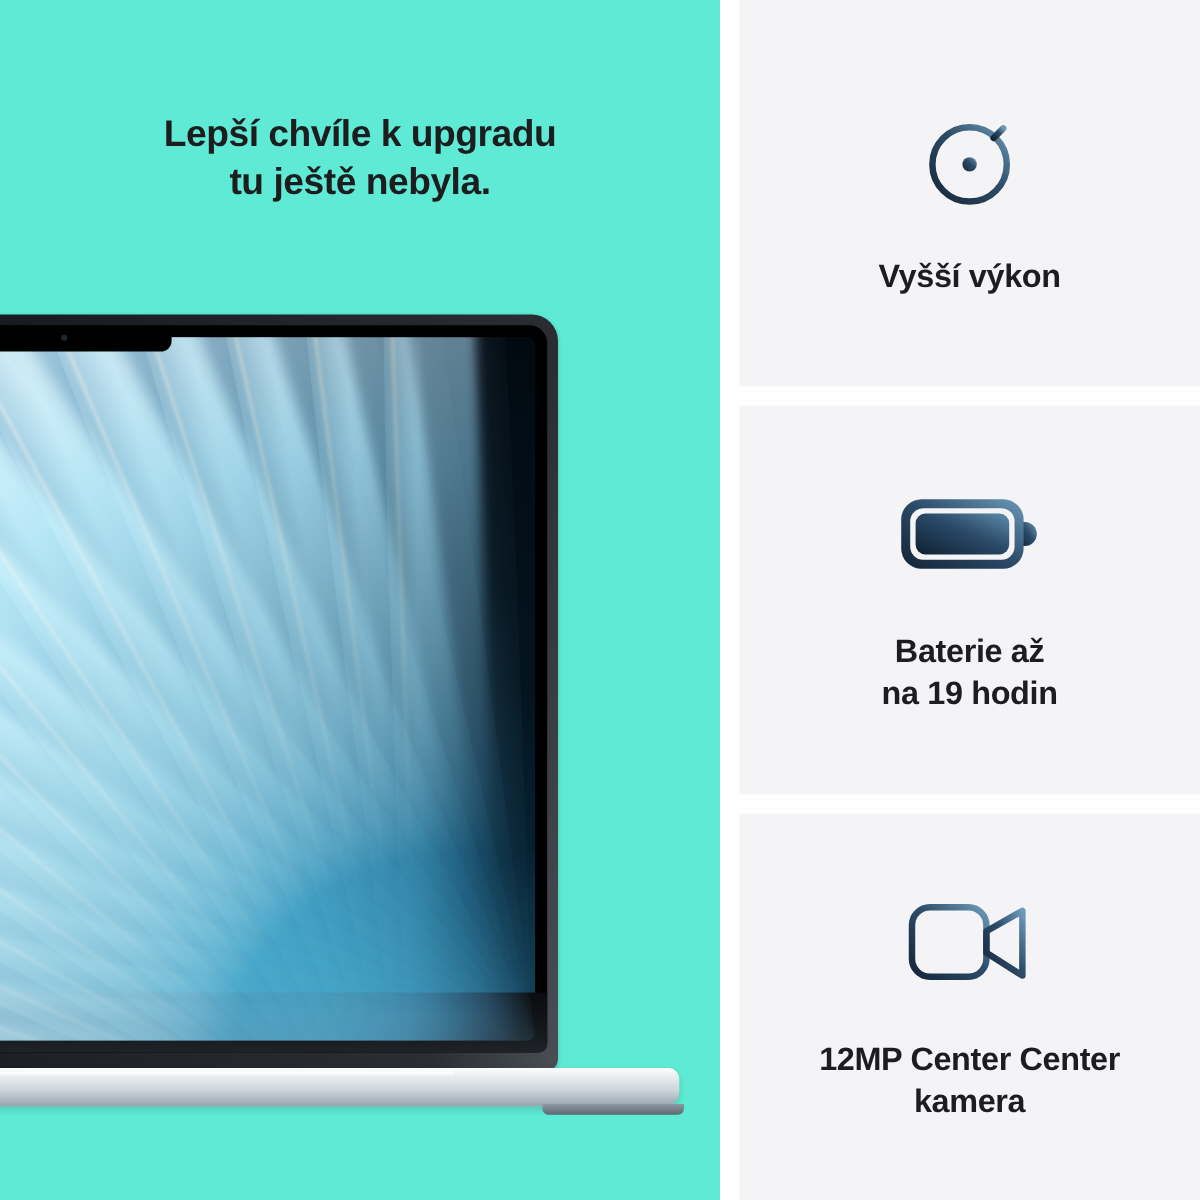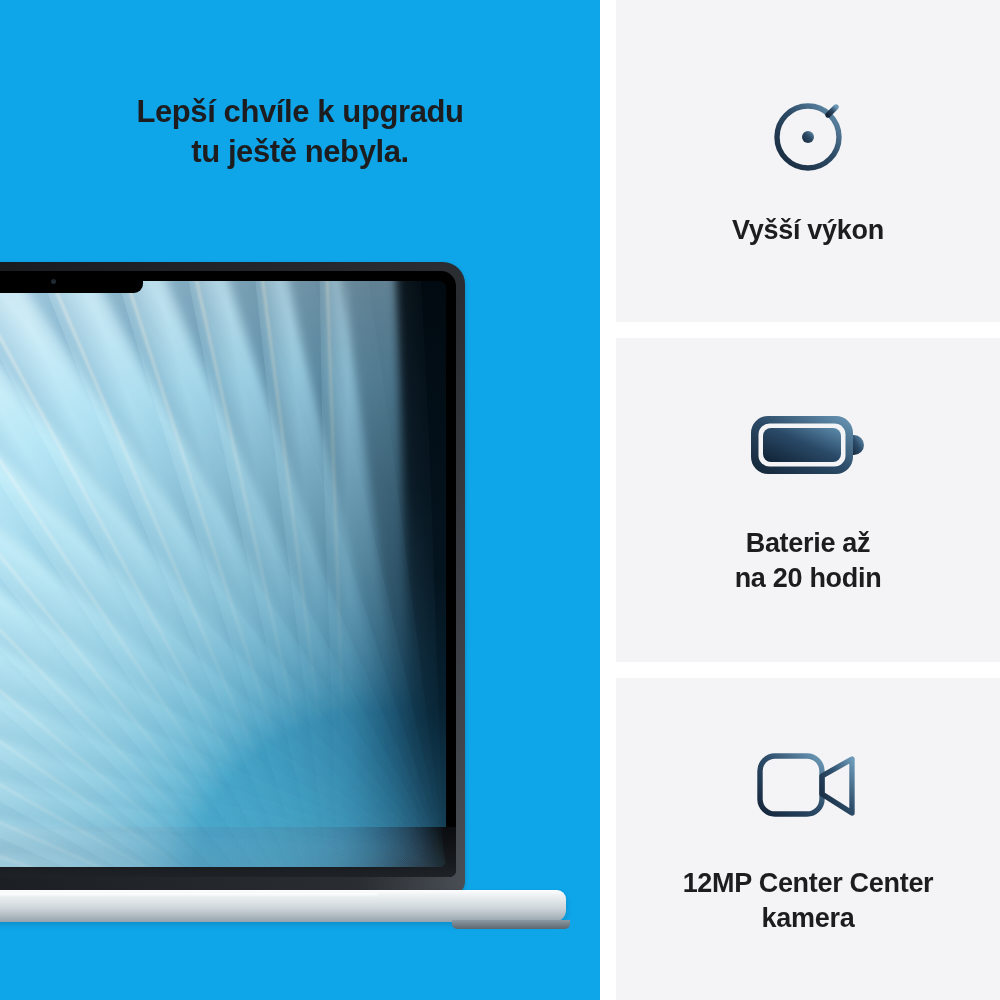--- a/index.html
+++ b/index.html
@@ -8,21 +8,21 @@
     width:1000px;height:1000px;
     background:#ffffff;
     font-family:"Liberation Sans","DejaVu Sans",sans-serif;
     overflow:hidden;
   }
   .stage{position:relative;width:1000px;height:1000px;background:#ffffff;}
 
   
   .hero-card{
     position:absolute;left:0;top:0;width:600px;height:1000px;
-    background:#0ea5e9;overflow:hidden;
+    background:#5eead4;overflow:hidden;
   }
   .headline{
     position:absolute;left:0;top:92px;width:600px;
     text-align:center;
     font-size:31px;line-height:1.30;
     font-weight:700;letter-spacing:-0.4px;
     color:#1d1d1f;
     white-space:pre-line;
   }
 
@@ -303,21 +303,21 @@
             <stop offset="55%" stop-color="#2a4a68"></stop>
             <stop offset="100%" stop-color="#5e8cac"></stop>
           </linearGradient>
         </defs>
         <path d="M108 31 h4 a10 10 0 0 1 0 20 h-4 z" fill="url(#gradB)"></path>
         <rect x="9" y="12" width="102" height="58" rx="17" fill="url(#gradB)"></rect>
         <rect x="16.5" y="19.5" width="87" height="43" rx="11" fill="#f4f4f6"></rect>
         <rect x="21" y="24" width="78" height="34" rx="8" fill="url(#gradBfill)"></rect>
       </svg>
       <div class="feature-label">Baterie až
-na 20 hodin</div>
+na 19 hodin</div>
     </div>
 
     <div class="feature-card" id="card-2">
       <svg class="feature-icon" width="118" height="84" viewBox="0 0 118 84">
         <defs>
           <linearGradient id="gradC" x1="0" y1="1" x2="1" y2="0">
             <stop offset="0%" stop-color="#14253a"></stop>
             <stop offset="55%" stop-color="#2e4e6b"></stop>
             <stop offset="100%" stop-color="#6d9ab9"></stop>
           </linearGradient>

